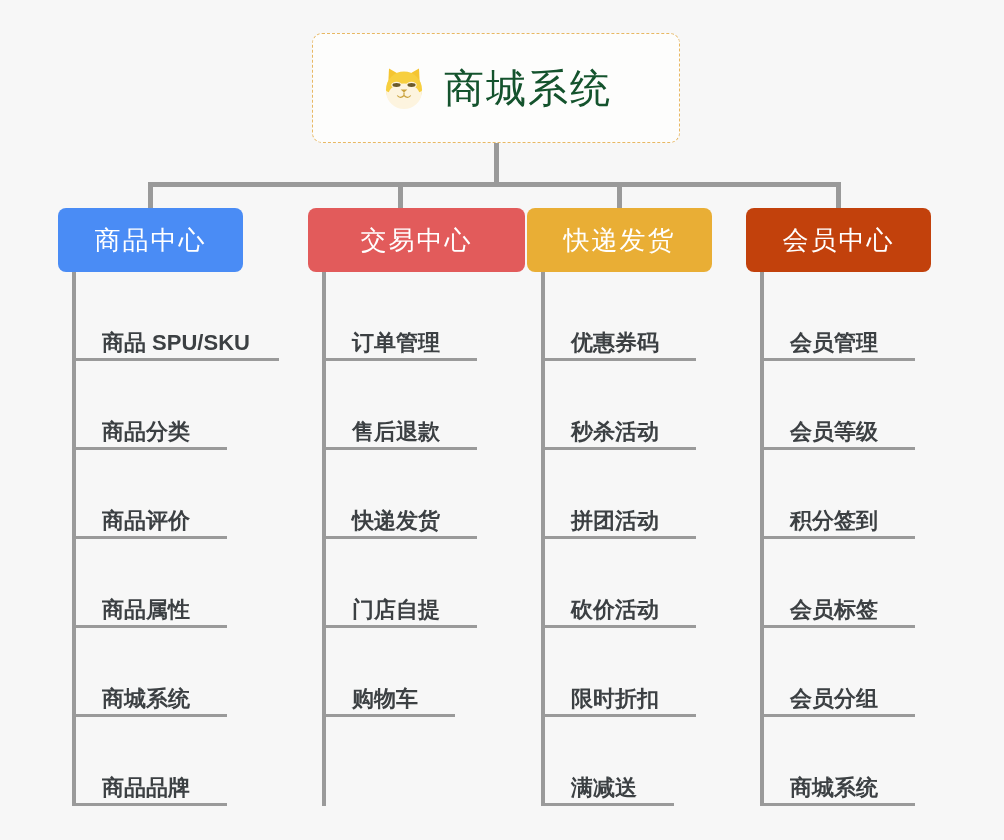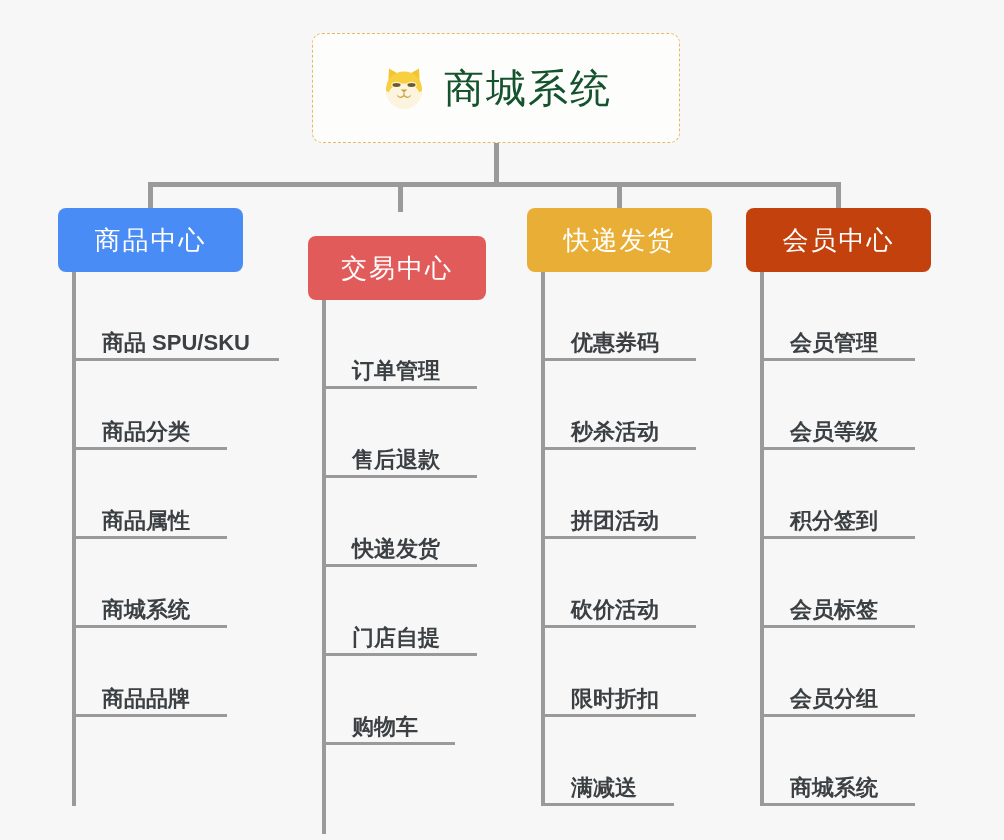--- a/index.html
+++ b/index.html
@@ -159,36 +159,40 @@
 
       <div class="leaf">
         <span class="leaf-label">商品 SPU/SKU</span>
         <span class="leaf-rule" style="width:205px;"></span>
       </div>
       <div class="leaf">
         <span class="leaf-label">商品分类</span>
         <span class="leaf-rule" style="width:153px;"></span>
       </div>
       <div class="leaf">
+        <span class="leaf-label">商品评价</span>
+        <span class="leaf-rule" style="width:153px;"></span>
+      </div>
+      <div class="leaf">
         <span class="leaf-label">商品属性</span>
         <span class="leaf-rule" style="width:153px;"></span>
       </div>
       <div class="leaf">
         <span class="leaf-label">商城系统</span>
         <span class="leaf-rule" style="width:153px;"></span>
       </div>
       <div class="leaf">
         <span class="leaf-label">商品品牌</span>
         <span class="leaf-rule" style="width:153px;"></span>
       </div>
     </div>
   </div>
 
   <div class="col" style="left:308px; width:205px;">
-    <div class="cat-header" style="width:178px; background:#e25b5b;margin-top:28px;">
+    <div class="cat-header" style="width:217px; background:#e25b5b;">
       <span>交易中心</span>
     </div>
     <div class="leaf-wrap">
       <div class="spine" style="height:534px;"></div>
 
       <div class="leaf">
         <span class="leaf-label">订单管理</span>
         <span class="leaf-rule" style="width:153px;"></span>
       </div>
       <div class="leaf">

